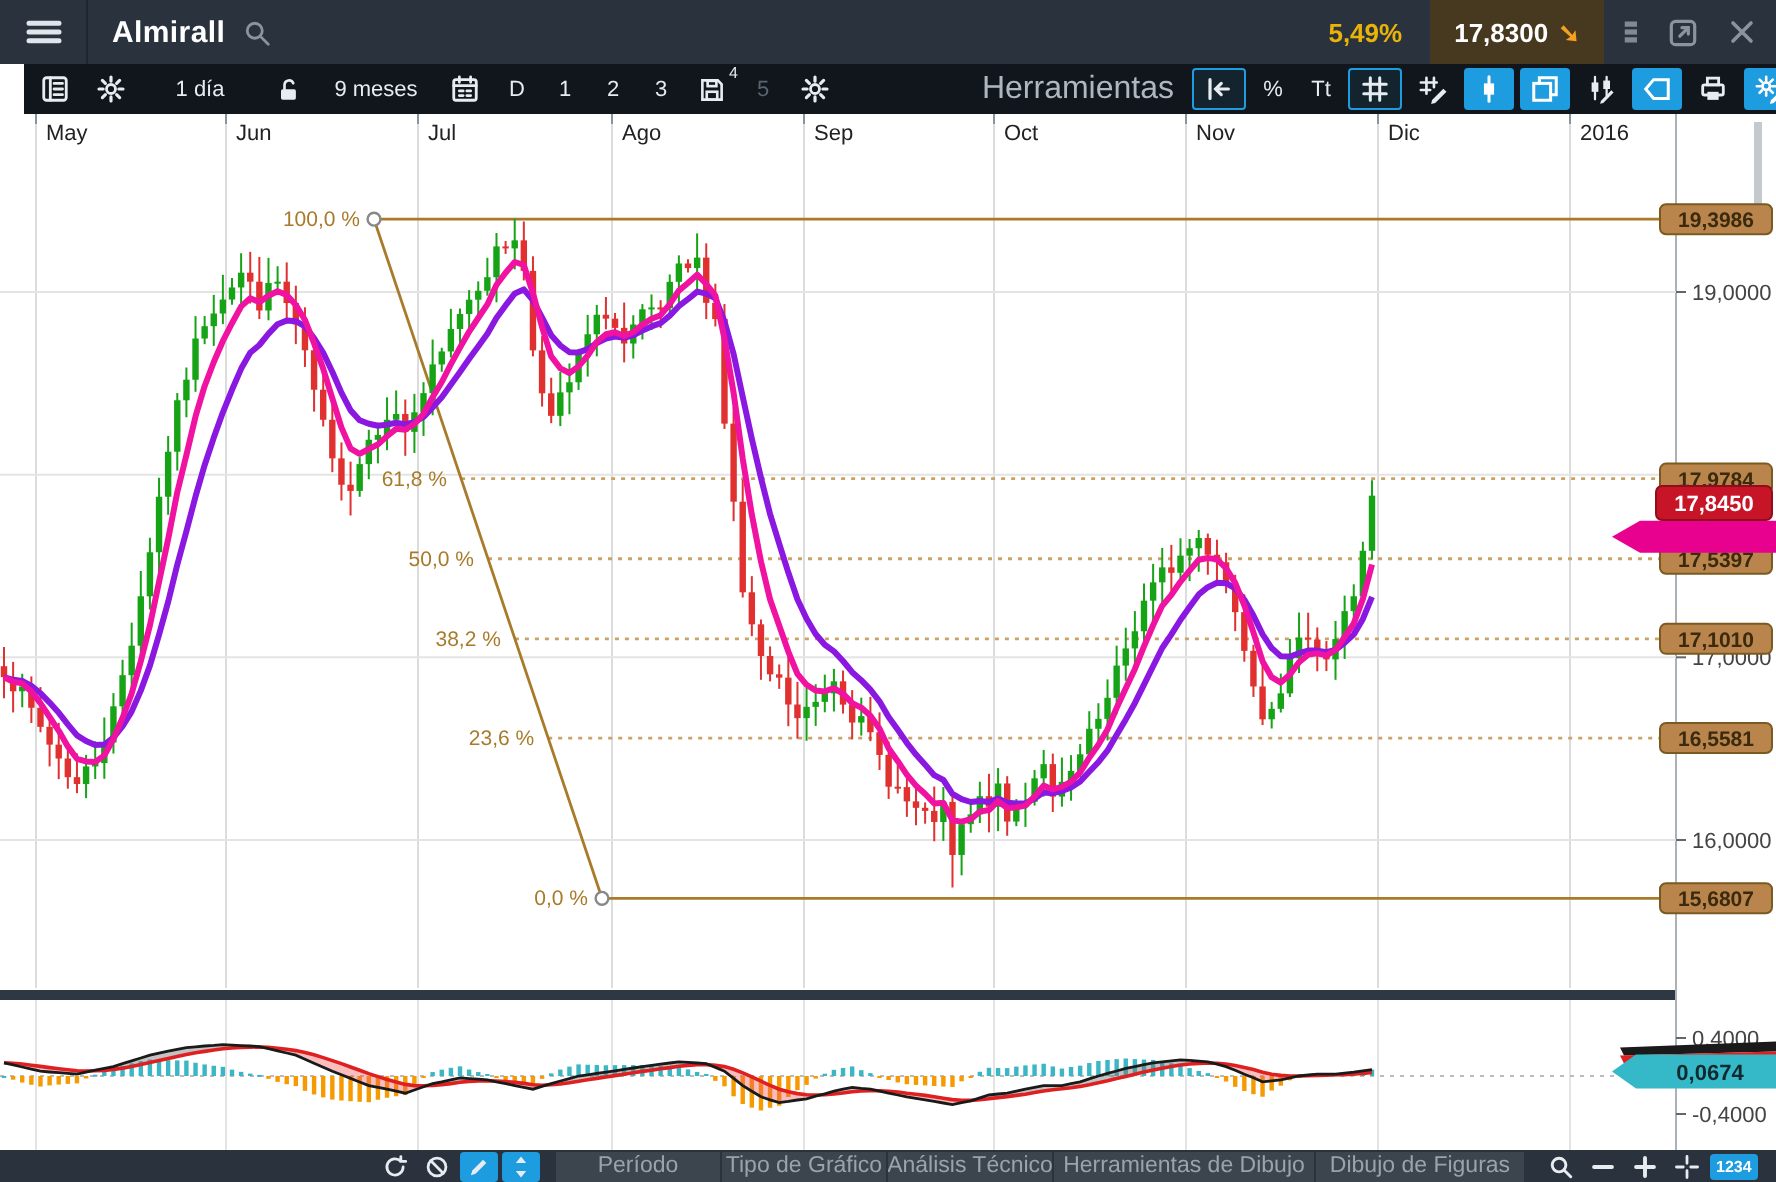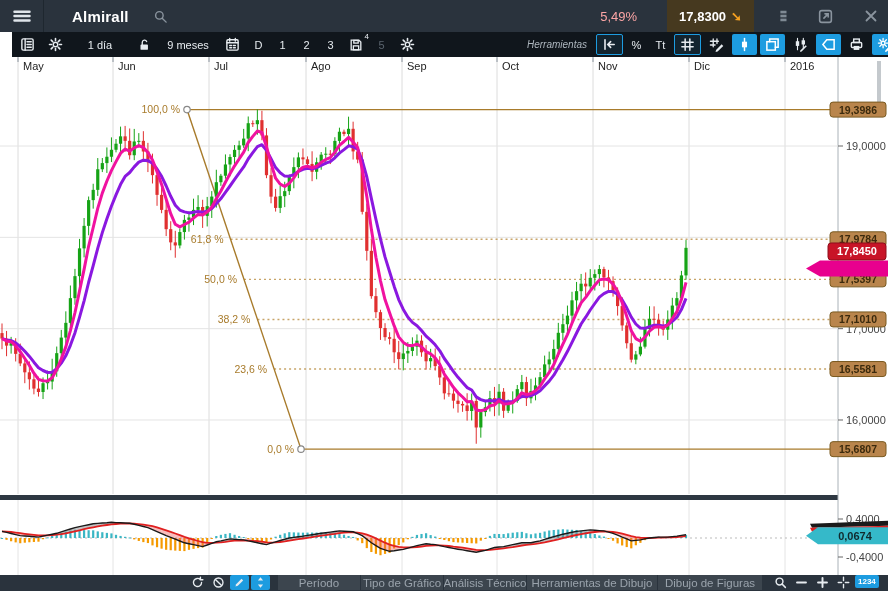--- a/index.html
+++ b/index.html
@@ -2,27 +2,27 @@
 <html><head>
 <meta charset="utf-8">
 <style>
   * { margin:0; padding:0; box-sizing:border-box; }
   html,body { width:888px; height:591px; overflow:hidden; background:#fff;
     font-family:"Liberation Sans", sans-serif; }
   .app { position:relative; width:888px; height:591px; }
 
   
   .titlebar { position:absolute; left:0; top:0; width:888px; height:32px;
-    background:#2a333d; display:flex; align-items:center;gap:16px; }
+    background:#2a333d; display:flex; align-items:center; }
   .hamburger { width:44px; height:32px; display:flex; align-items:center; justify-content:center;
     border-right:1px solid #1e272f; color:#dfe5ea; cursor:pointer; }
   .sym-title { color:#fff; font-size:15px; font-weight:bold; margin-left:12px; letter-spacing:.2px; }
   .search-ic { color:#8a949e; margin-left:8px; }
   .tb-spacer { flex:1; }
-  .chg { color:#fca5a5; font-size:13px; font-weight:normal; margin-right:14px; }
+  .chg { color:#eab308; font-size:13px; font-weight:bold; margin-right:14px; }
   .quote { height:32px; display:flex; align-items:center; gap:5px; padding:5px 12px;
     color:#fff; font-size:13px; font-weight:bold; }
   .quote.bid { background:#46391f; }
   .quote.ask { background:#14343c; }
   .arr { font-size:13px; font-weight:bold; }
   .arr.dn { color:#f5a020; }
   .arr.up { color:#29c4f5; }
   .stack-ic { color:#7f8a94; margin:0 6px 0 6px; }
   .winbtn { color:#8a949e; width:26px; height:22px; display:flex; align-items:center;
     justify-content:center; margin-right:4px; cursor:pointer; }
@@ -31,29 +31,29 @@
   .toolbar { position:absolute; left:12px; top:32px; width:888px; height:25px;
     background:#10161c; display:flex; align-items:center; padding:0 3px; gap:3px; }
   .tbtn { height:21px; min-width:21px; display:flex; align-items:center; justify-content:center;
     color:#e7ecf0; font-size:11px; padding:0 5px; cursor:pointer; border-radius:2px; }
   .tbtn.wide { min-width:58px; }
   .tbtn.dim { color:#5a646e; }
   .tbtn.blue { background:#1d9ce0; color:#fff; }
   .tbtn.framed { background:#13242f; border:1px solid #1d9ce0; }
   .sup4 { position:relative; }
   .sup4 .sup { position:absolute; top:-2px; right:-1px; font-size:8px; color:#e7ecf0; }
-  .tools-label { color:#aeb7bf; font-size:10px; margin:0 6px 0 auto;font-style:italic; }
+  .tools-label { color:#aeb7bf; font-size:16px; margin:0 6px 0 auto; }
 
   
   .chart-area { position:absolute; left:0; top:57px; width:888px; height:518px; background:#fff;border-radius:21px; }
   svg text { font-family:"Liberation Sans", sans-serif; }
 
   
   .bottombar { position:absolute; left:0; top:575px; width:888px; height:16px;
-    background:#2a333d; display:flex; align-items:flex-start; }
+    background:#2a333d; display:flex; align-items:center; }
   .bb-ic { width:19px; height:15px; border-radius:2px; display:flex; align-items:center;
     justify-content:center; color:#e7ecf0; margin-right:2px; cursor:pointer; }
   .bb-ic.blue { background:#1d9ce0; }
   .bb-menu { height:15px; background:#3c454e; color:#9aa3ac; font-size:11.5px;
     display:flex; align-items:center; justify-content:center; width:82px; margin-right:1px;
     cursor:pointer; white-space:nowrap; overflow:hidden; }
   .bb-num { background:#1d9ce0; color:#fff; font-size:8px; font-weight:bold;
     height:13px; padding:0 3px; border-radius:2px; display:flex; align-items:center; cursor:pointer; }
   svg.ic { display:block; }
 </style>

